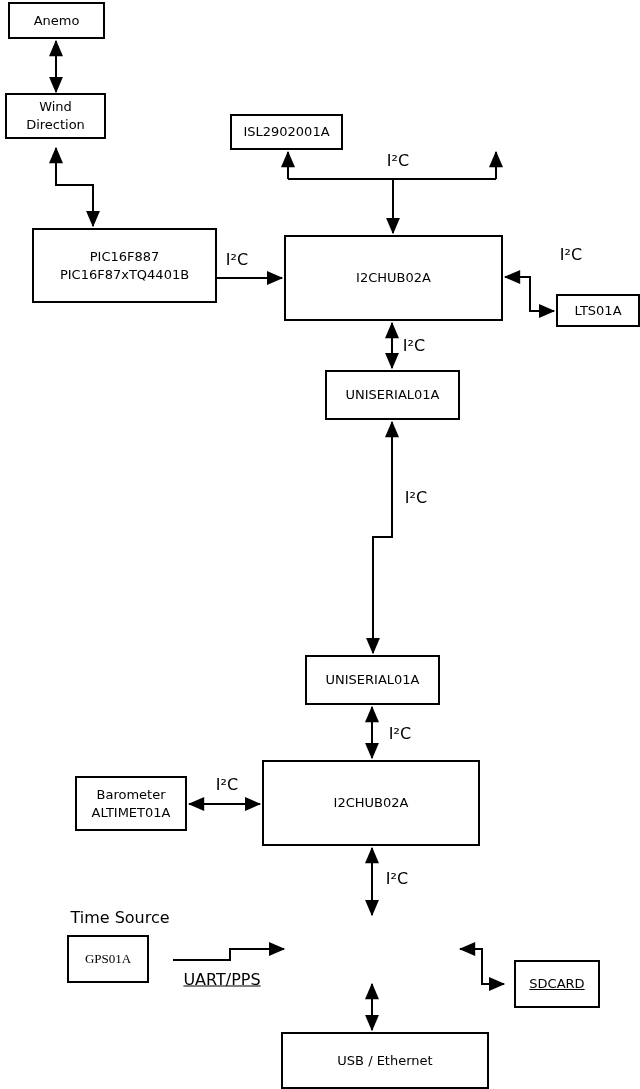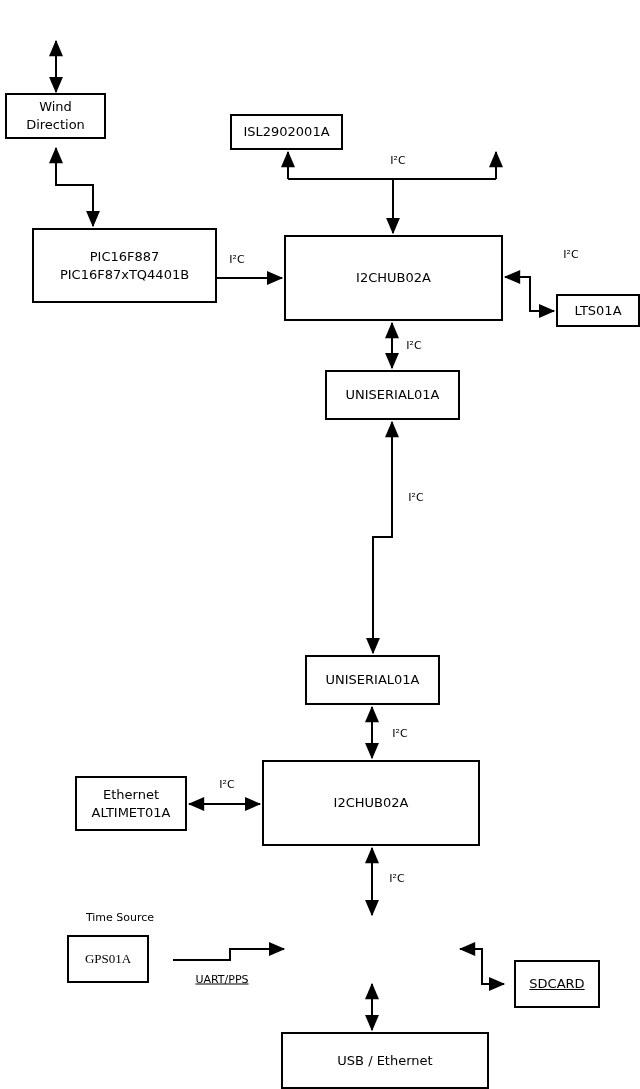--- a/index.html
+++ b/index.html
@@ -32,21 +32,21 @@
     text-align: center;
     white-space: pre-line;
     font-size: 13px;
     line-height: 1.35;
     color: #000000;
     z-index: 2;
   }
   .edge-label {
     position: absolute;
     transform: translate(-50%, -50%);
-    font-size: 11px;
+    font-size: 16px;
     color: #000000;
     white-space: nowrap;
     z-index: 3;
     background: transparent;
   }
   polyline {
     fill: none;
     stroke: #000000;
     stroke-width: 2;
   }
@@ -86,20 +86,23 @@
 
     <polyline points="372,848 372,915" marker-start="url(#arr)" marker-end="url(#arr)"></polyline>
 
     <polyline points="173,960 230,960 230,949 284,949" marker-end="url(#arr)"></polyline>
 
     <polyline points="460,949 482,949 482,984 504,984" marker-start="url(#arr)" marker-end="url(#arr)"></polyline>
 
     <polyline points="372,984 372,1030" marker-start="url(#arr)" marker-end="url(#arr)"></polyline>
   </svg>
 
+  <div class="node" style="left:8px; top:2px; width:97px; height:37px;">
+    <span>Anemo</span>
+  </div>
 
   <div class="node" style="left:5px; top:93px; width:101px; height:46px;">
     <span>Wind
 Direction</span>
   </div>
 
   <div class="node" style="left:0px; top:228px; width:185px; height:75px;margin-left:32px;">
     <span>PIC16F887
 PIC16F87xTQ4401B</span>
   </div>
@@ -119,21 +122,21 @@
 
   <div class="node" style="left:325px; top:370px; width:135px; height:50px;">
     <span>UNISERIAL01A</span>
   </div>
 
   <div class="node" style="left:305px; top:655px; width:135px; height:50px;">
     <span>UNISERIAL01A</span>
   </div>
 
   <div class="node" style="left:75px; top:776px; width:112px; height:55px;">
-    <span>Ethernet
+    <span>Barometer
 ALTIMET01A</span>
   </div>
 
   <div class="node" style="left:262px; top:760px; width:218px; height:86px;">
     <span>I2CHUB02A</span>
   </div>
 
   <div class="node" style="left:67px; top:935px; width:82px; height:48px;font-family:Liberation Serif, serif;">
     <span>GPS01A</span>
   </div>

